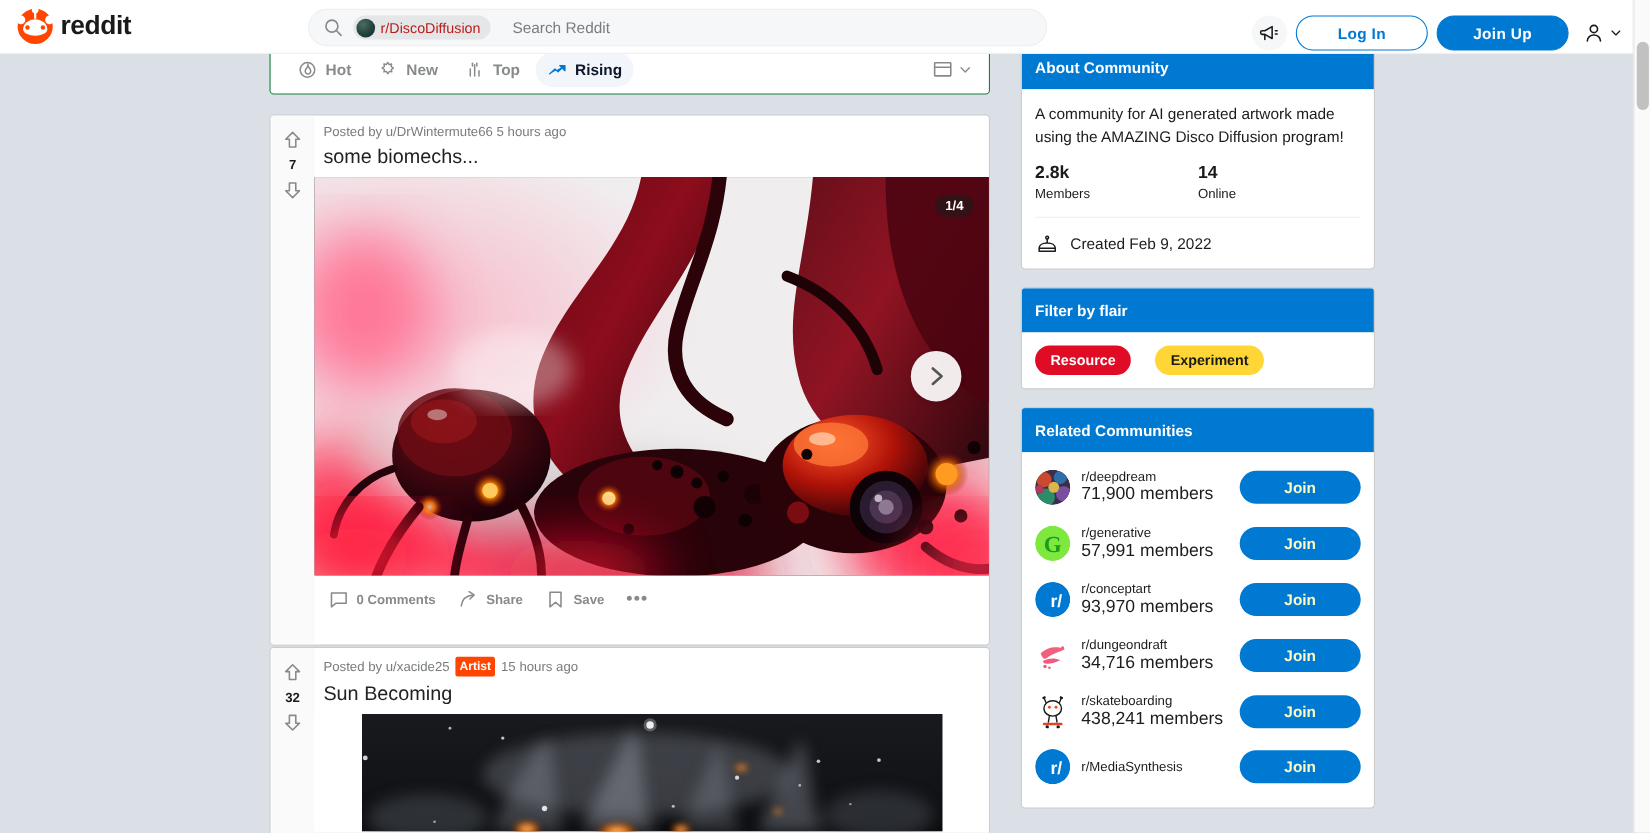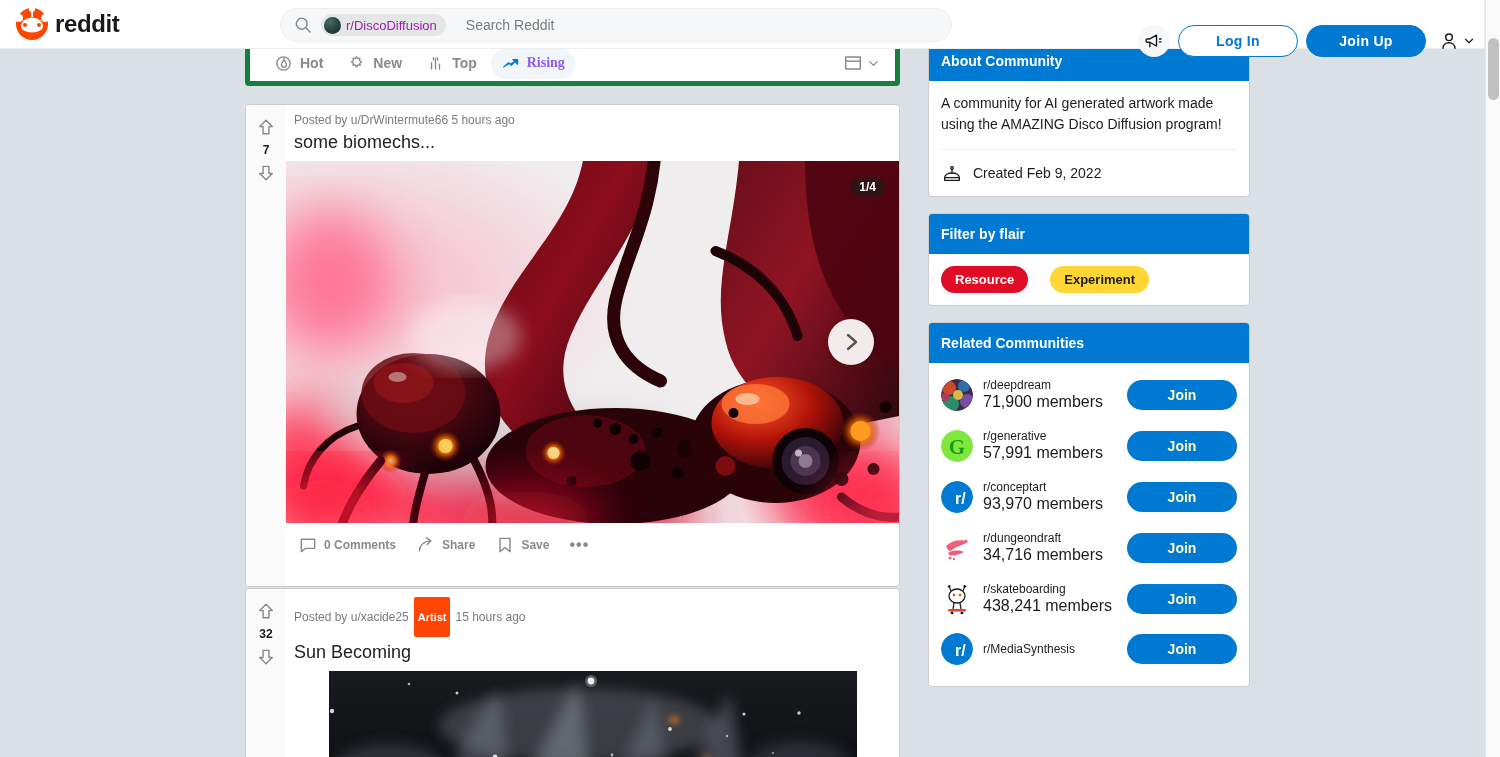--- a/index.html
+++ b/index.html
@@ -48,31 +48,31 @@
     border-radius: 17px;
     display: flex; align-items: center;
     padding: 0 12px;
     cursor: text;
   }
   .search-icon { width: 20px; height: 20px; flex: none; margin-right: 8px; }
   .sub-pill {
     display: inline-flex; align-items: center; gap: 5px;
     background: #e4e6e7; border-radius: 11px;
     padding: 2px 9px 2px 3px; height: 22px;
-    font-size: 13px; color: #a21caf; font-weight: 400;
+    font-size: 13px; color: #b91c1c; font-weight: 400;
     flex: none;
   }
   .sub-pill .subavatar {
     width: 17px; height: 17px; border-radius: 50%;
     background: radial-gradient(circle at 35% 30%, #4a6b63 0%, #23423c 55%, #16282a 100%);
     flex: none;
   }
   .search-placeholder { font-size: 14px; color: #7c7c7c; margin-left: 20px; }
 
-  .hdr-right { position: absolute; right: 12px; top: 16px; height: 49px; display: flex; align-items: center; gap: 8px; }
+  .hdr-right { position: absolute; right: 12px; top: 5px; height: 49px; display: flex; align-items: center; gap: 8px; }
   .icon-btn {
     width: 32px; height: 32px; border-radius: 50%;
     background: #f6f7f8; display: flex; align-items: center; justify-content: center;
     cursor: pointer;
   }
   .btn-login, .btn-signup {
     height: 32px; min-width: 120px; border-radius: 16px;
     font-size: 14px; font-weight: bold;
     display: flex; align-items: center; justify-content: center;
     cursor: pointer; letter-spacing: 0.3px;
@@ -82,48 +82,48 @@
   .user-menu { display: flex; align-items: center; gap: 2px; padding: 0 4px; cursor: pointer; }
 
   
   .canvas { position: absolute; top: 49px; left: 0; width: 1492px; height: 708px; background: #dae0e6; }
   .side { position: absolute; left: 928px; top: -9px; width: 322px; }
 
   
   .sortbar {
     position: absolute; left: 245px; top: -9px;
     width: 655px; height: 46px;
-    background: #fff; border: 5px solid #15803d; border-radius: 4px;
+    background: #fff; border: 1px solid #15803d; border-radius: 4px;
     display: flex; align-items: center; padding: 0 14px; gap: 4px; justify-content: flex-end;
   }
   .sort-tab {
     display: flex; align-items: center; gap: 7px;
     padding: 6px 10px; border-radius: 18px;
     font-size: 14px; font-weight: bold; color: #878a8c;
     cursor: pointer;
   }
-  .sort-tab.active { background: #f2f5f9; color: #8b5cf6; font-family: Liberation Serif, serif; }
+  .sort-tab.active { background: #f2f5f9; color: #0f172a; }
   .view-ctl { margin-left: auto; display: flex; align-items: center; gap: 2px; cursor: pointer; color: #878a8c; }
 
   
   .post {
     position: absolute; left: 245px; width: 655px;
     background: #fff; border: 1px solid #ccc; border-radius: 4px;
     display: flex; overflow: hidden;
   }
   .votecol {
     width: 40px; flex: none; background: #fafafa;
     display: flex; flex-direction: column; align-items: center;
     padding-top: 10px; gap: 4px;
   }
   .vote-arrow { width: 24px; height: 24px; display: flex; align-items: center; justify-content: center; cursor: pointer; border-radius: 2px; }
   .vote-score { font-size: 12px; font-weight: bold; color: #1a1a1b; }
   .postbody { flex: 1; padding: 8px 0 0 0; min-width: 0; }
   .postmeta { font-size: 12px; color: #787c7e; padding: 0 8px; display: flex; align-items: center; gap: 5px; }
-  .flair { background: #ff4500; color: #fff; font-size: 11px; font-weight: bold; padding: 13px 4px; border-radius: 2px; line-height: 14px; }
+  .flair { background: #ff4500; color: #fff; font-size: 11px; font-weight: bold; padding: 2px 4px; border-radius: 2px; line-height: 14px; }
   .posttitle { font-size: 18px; font-weight: 500; color: #222; padding: 4px 8px 8px 8px; line-height: 22px; }
 
   .media { position: relative; width: 100%; background: #000; }
   .media-1 { height: 362px; }
   .media-2 { height: 107px; display: flex; justify-content: center; background: #fff; }
 
   .carousel-badge {
     position: absolute; right: 14px; top: 16px;
     background: rgba(26,26,27,0.6); color: #fff;
     font-size: 12px; font-weight: bold;
@@ -538,20 +538,30 @@
       </div>
     </div>
   </div>
 
   <div class="side">
 
     <div class="card">
       <div class="card-head">About Community</div>
       <div class="card-body">
         <div class="about-desc">A community for AI generated artwork made using the AMAZING Disco Diffusion program!</div>
+        <div class="stats">
+          <div class="stat">
+            <div class="stat-num">2.8k</div>
+            <div class="stat-lbl">Members</div>
+          </div>
+          <div class="stat">
+            <div class="stat-num">14</div>
+            <div class="stat-lbl">Online</div>
+          </div>
+        </div>
         <div class="divider"></div>
         <div class="created">
           <svg width="22" height="22" viewBox="0 0 24 24" fill="none" stroke="#1c1c1c" stroke-width="1.5" stroke-linejoin="round">
             <path d="M4 17h16v3H4z"></path>
               <path d="M4 17c0-3 3.5-5 8-5s8 2 8 5"></path>
               <path d="M12 12V8"></path>
               <circle cx="12" cy="6.5" r="1.4"></circle>
           </svg>
           <span>Created Feb 9, 2022</span>
         </div>

